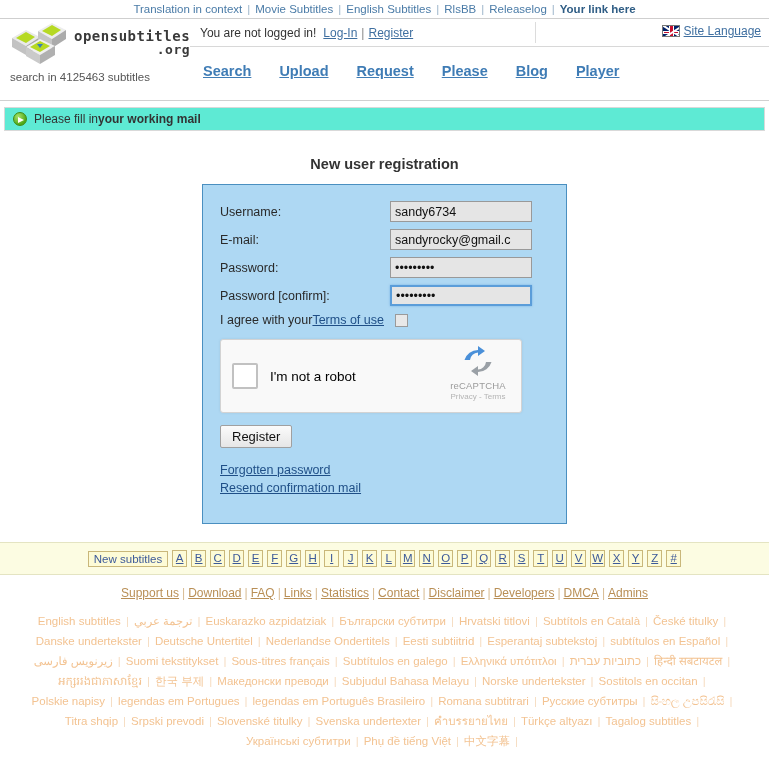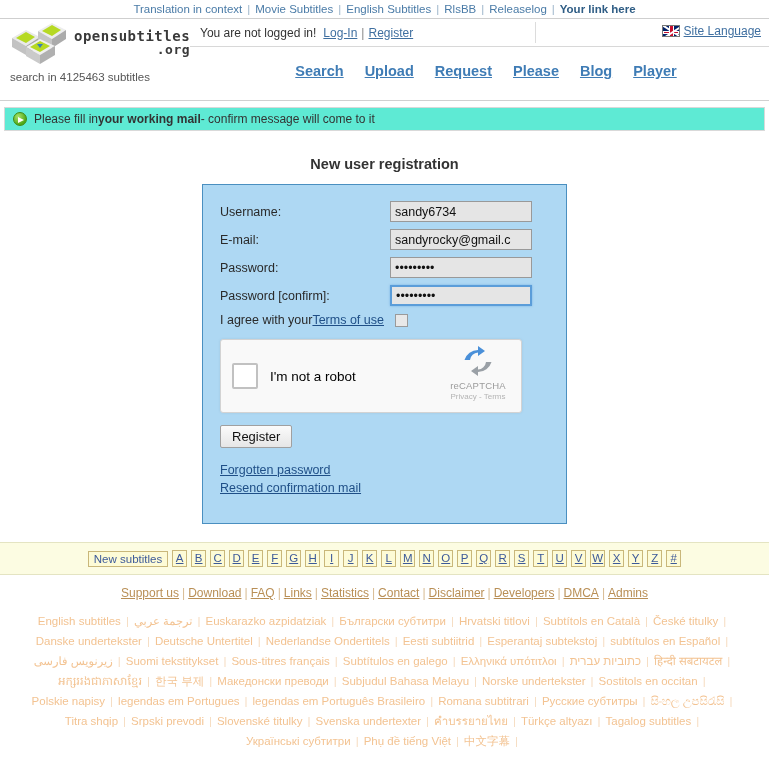--- a/index.html
+++ b/index.html
@@ -104,24 +104,23 @@
   }
   .flag i.v {
     left:7px; top:0; width:3px; height:100%;
     box-shadow: -1px 0 0 0 #fff, 1px 0 0 0 #fff;
   }
 
   .mainnav {
     padding-left: 13px;
     padding-top: 16px;
     display: flex;
-    gap: 21px;
+    gap: 28px;
     font-size: 14.5px;
     font-weight: bold;
-    justify-content: center;
   }
   .mainnav a { color: #3f7cb5; text-decoration: underline; }
 
   
   .notice {
     margin: 6px 4px 0 4px;
     height: 24px;
     background: #5eead4;
     border: 1px solid #d9d9d9;
     display: flex;
@@ -393,21 +392,20 @@
         <a href="#">Blog</a>
         <a href="#">Player</a>
       </div>
   </div>
 </div>
 
 <div class="notice">
   <span class="notice-icon"></span>
   <span>Please fill in </span>
     <b>your working mail</b>
-    <span> - confirm message will come to it</span>
 </div>
 
 <div class="page-title">New user registration</div>
 
 <div class="form-panel">
 
   <div class="frow">
     <span class="flabel">Username:</span>
     <input class="finput" type="text" value="sandy6734" style="">
   </div>

